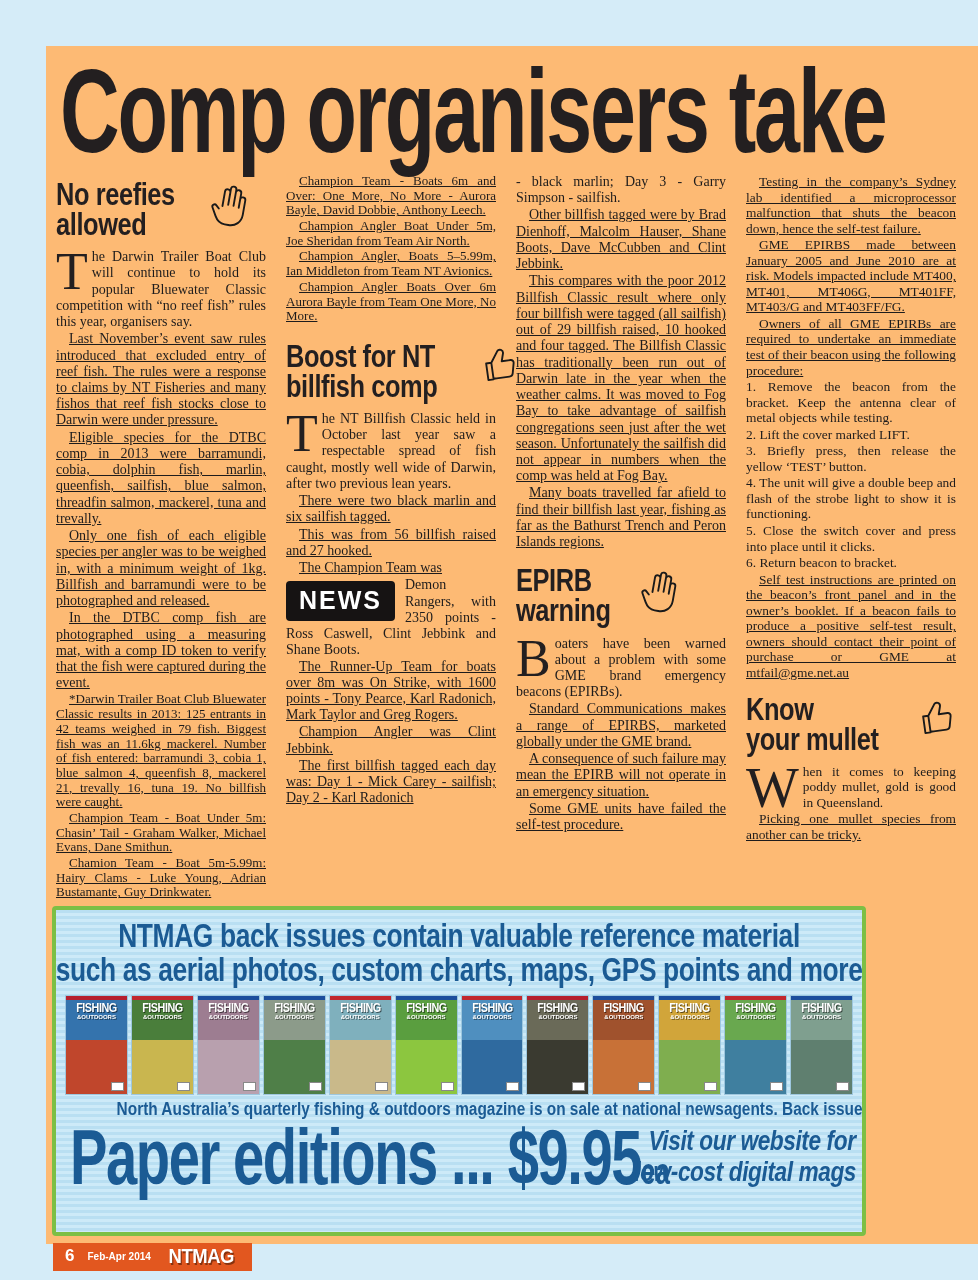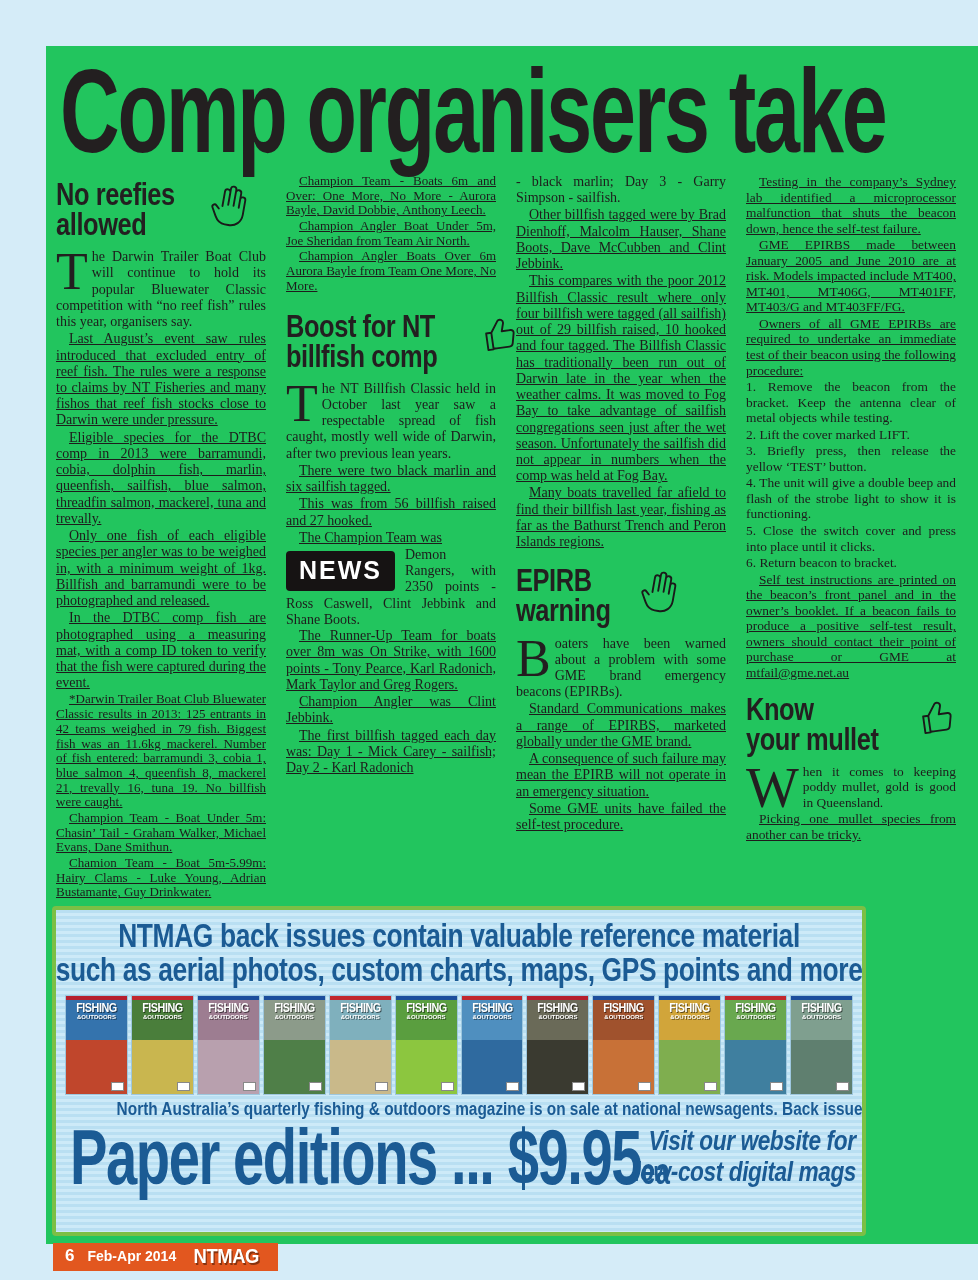--- a/index.html
+++ b/index.html
@@ -6,21 +6,21 @@
   html,body { width:978px; height:1280px; }
   body {
     position:relative;
     background:#d5ecf8;
     font-family:"Liberation Serif", serif;
     color:#1e1c1c;
     overflow:hidden;
   }
   .page {
     position:absolute; left:46px; top:46px; width:932px; height:1198px;
-    background:#22c55e;
+    background:#fdba74;
   }
   
   .headline {
     position:absolute; left:14px; top:6px; white-space:nowrap;
     font-family:"Liberation Sans", sans-serif;
     font-weight:bold; font-size:118px; line-height:1; letter-spacing:-3px;
     color:#231f20; transform:scaleX(.70); transform-origin:left top;
   }
   
   .cols {
@@ -105,21 +105,21 @@
     font-family:"Liberation Sans", sans-serif; font-weight:bold;
   }
   
   .footer-badge {
     position:absolute; left:53px; top:1243px; height:28px;
     background:#e2571f; display:inline-flex; align-items:center;
     gap:13px; padding:0 14px 2px 12px; color:#fff;
     font-family:"Liberation Sans", sans-serif; font-weight:bold;
   }
   .footer-badge .pnum { font-size:17px; }
-  .footer-badge .issue { font-size:14px; }
+  .footer-badge .issue { font-size:10px; }
   .footer-badge .brand {
     font-size:21px; letter-spacing:-.5px; transform:scaleX(.88);
     text-shadow:1.5px 1.5px 0 rgba(60,20,0,.55);
   }
 </style>
 </head>
 <body>
 
 <div class="page">
 
@@ -131,35 +131,36 @@
       <div class="sect-head">
         <div class="ht">
           <span>No reefies</span><br>
           <span>allowed</span>
         </div>
         <svg class="icon-hand" width="44" height="46" viewBox="0 0 40 44">
           <path d="M14 24 V10 a2.6 2.6 0 0 1 5.2 0 V22 M19.2 22 V6.5 a2.6 2.6 0 0 1 5.2 0 V22 M24.4 22 V9 a2.6 2.6 0 0 1 5.2 0 V23 M29.6 23 v-8 a2.5 2.5 0 0 1 5 0 v14 c0 7-5 12-12 12 h-3.5 c-4.5 0-7.5-2-10-6.5 l-4.3-7.6 c-1.2-2.1 1.6-4.2 3.4-2.5 l2.8 2.6" fill="none" stroke="#1a1a1a" stroke-width="1.8" stroke-linecap="round" stroke-linejoin="round"></path>
         </svg>
       </div>
       <p><span class="dropcap">T</span><span>he Darwin Trailer Boat Club will continue to hold its popular Bluewater Classic competition with “no reef fish” rules this year, organisers say.</span></p>
-      <p class="ind">Last August’s event saw rules introduced that excluded entry of reef fish. The rules were a response to claims by NT Fisheries and many fishos that reef fish stocks close to Darwin were under pressure.</p>
+      <p class="ind">Last November’s event saw rules introduced that excluded entry of reef fish. The rules were a response to claims by NT Fisheries and many fishos that reef fish stocks close to Darwin were under pressure.</p>
       <p class="ind">Eligible species for the DTBC comp in 2013 were barramundi, cobia, dolphin fish, marlin, queenfish, sailfish, blue salmon, threadfin salmon, mackerel, tuna and trevally.</p>
       <p class="ind">Only one fish of each eligible species per angler was to be weighed in, with a minimum weight of 1kg. Billfish and barramundi were to be photographed and released.</p>
       <p class="ind">In the DTBC comp fish are photographed using a measuring mat, with a comp ID token to verify that the fish were captured during the event.</p>
       <div class="smalltxt">
         <p class="ind">*Darwin Trailer Boat Club Bluewater Classic results in 2013: 125 entrants in 42 teams weighed in 79 fish. Biggest fish was an 11.6kg mackerel. Number of fish entered: barramundi 3, cobia 1, blue salmon 4, queenfish 8, mackerel 21, trevally 16, tuna 19. No billfish were caught.</p>
         <p class="ind">Champion Team - Boat Under 5m: Chasin’ Tail - Graham Walker, Michael Evans, Dane Smithun.</p>
         <p class="ind">Chamion Team - Boat 5m-5.99m: Hairy Clams - Luke Young, Adrian Bustamante, Guy Drinkwater.</p>
       </div>
     </div>
 
     <div class="col">
       <div class="smalltxt">
         <p class="ind">Champion Team - Boats 6m and Over: One More, No More - Aurora Bayle, David Dobbie, Anthony Leech.</p>
         <p class="ind">Champion Angler Boat Under 5m, Joe Sheridan from Team Air North.</p>
+        <p class="ind">Champion Angler,  Boats 5–5.99m, Ian Middleton from Team NT Avionics.</p>
         <p class="ind">Champion Angler Boats Over 6m Aurora Bayle from Team One More, No More.</p>
       </div>
       <div class="sect-head" style="margin-top:18px">
         <div class="ht">
           <span>Boost for NT</span><br>
           <span>billfish comp</span>
         </div>
         <svg class="icon-thumb" width="42" height="42" viewBox="0 0 40 40">
           <path d="M14 17 L21 7 a3 3 0 0 1 5.2 2.8 L24 17 h8.5 a2.6 2.6 0 0 1 2.5 3.2 l-2.2 9.5 a3.6 3.6 0 0 1 -3.5 2.8 H17 a6 6 0 0 1 -3 -.8 Z M14 17 H9 v16 h5" fill="none" stroke="#1a1a1a" stroke-width="1.8" stroke-linecap="round" stroke-linejoin="round"></path>
         </svg>

